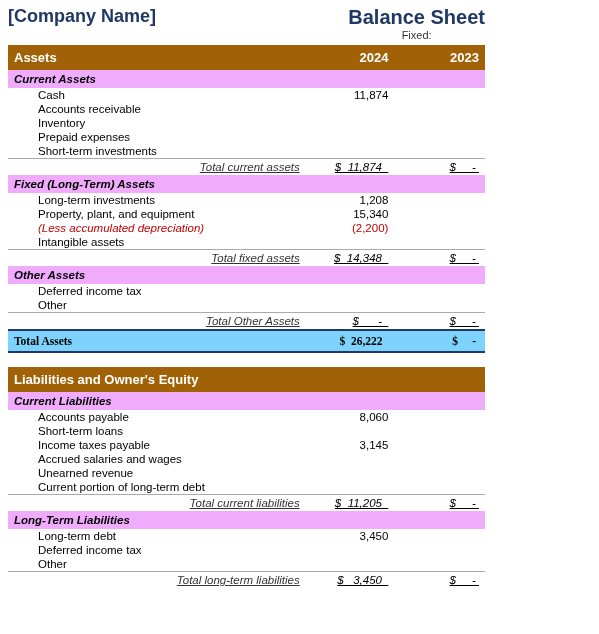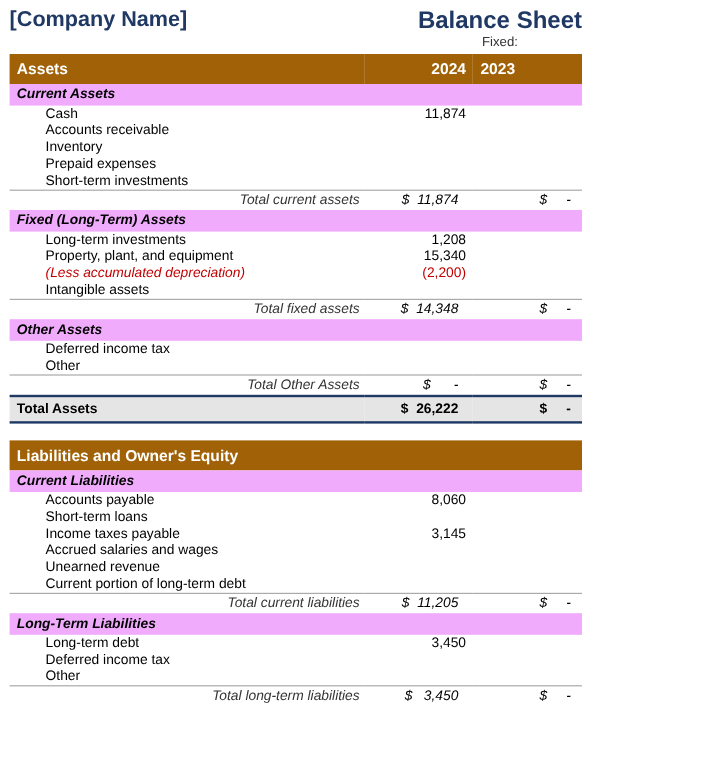--- a/index.html
+++ b/index.html
@@ -81,32 +81,34 @@
     .row-item td {
       padding: 1px 6px;
       padding-left: 30px;
     }
 
     
     .row-total td {
       padding: 2px 6px;
       font-style: italic;
       text-align: right;
+      text-decoration: underline;
     }
     .row-total .label-cell {
       text-align: right;
       padding-right: 4px;
       font-style: italic;
       color: #333;
     }
 
     
     .row-grand-total {
-      background-color: #e5e5e5;
-      font-weight: bold;
+      background-color: #7dd3fc;
+      font-weight: bold;
+      font-family: Liberation Serif, serif;
     }
     .row-grand-total td {
       padding: 4px 6px;
       border-top: 2px solid #1f3864;
       border-bottom: 2px solid #1f3864;
     }
 
     
     .depreciation {
       color: #c00000;
@@ -144,21 +146,21 @@
   <table>
     <colgroup>
       <col class="col-label">
       <col class="col-2024">
       <col class="col-2023">
     </colgroup>
     <thead>
       <tr class="row-header">
         <td>Assets</td>
         <td style="text-align:right;">2024</td>
-        <td style="">2023</td>
+        <td style="text-align:right;">2023</td>
       </tr>
     </thead>
     <tbody>
 
       <tr class="row-section">
         <td colspan="3">Current Assets</td>
       </tr>
       <tr class="row-item">
         <td>Cash</td>
         <td class="total-val">11,874</td>

